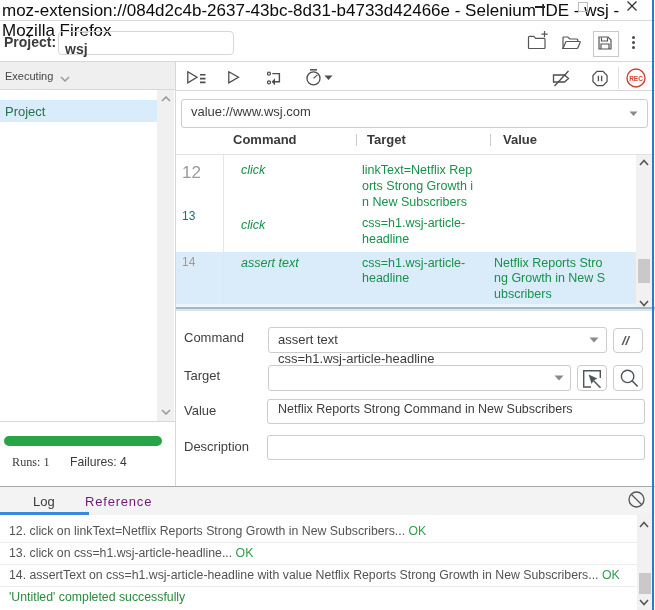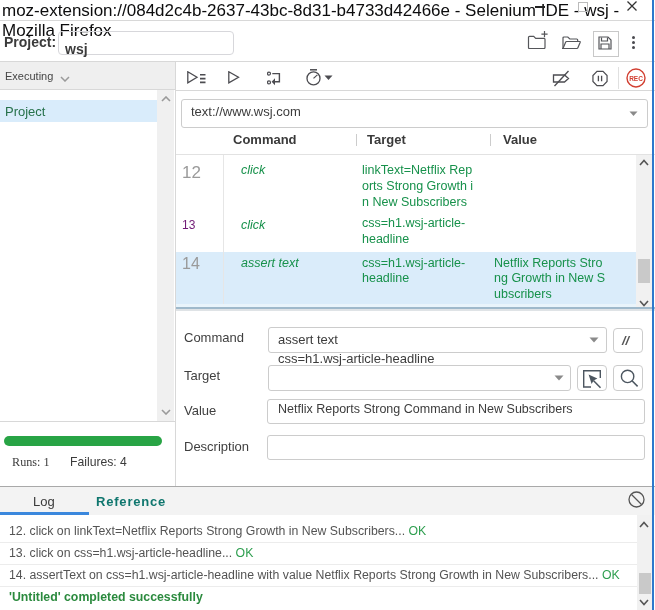--- a/index.html
+++ b/index.html
@@ -109,36 +109,36 @@
   <path d="M6.8 5.5 v6 M10.2 5.5 v6" stroke="#4c4c51" stroke-width="1.4"></path>
 </svg>
 <div class="abs" style="left:618px;top:67px;width:1px;height:22px;background:#e0e0e0;"></div>
 
 <svg class="abs" style="left:625.5px;top:68px;" width="20" height="20" viewBox="0 0 20 20">
   <circle cx="10" cy="10" r="9" fill="none" stroke="#d23f31" stroke-width="1.4"></circle>
   <text x="10" y="13" font-size="6.5" font-weight="bold" fill="#d23f31" text-anchor="middle" font-family="Liberation Sans">REC</text>
 </svg>
 
 <div class="abs" style="left:181px;top:99px;width:467px;height:29px;border:1px solid #ccc;border-radius:3px;box-sizing:border-box;"></div>
-<div class="abs" style="left:191px;top:103.5px;font-size:13px;color:#3c3c3c;">text://www.wsj.com</div>
+<div class="abs" style="left:191px;top:103.5px;font-size:13px;color:#3c3c3c;">value://www.wsj.com</div>
 <svg class="abs" style="left:629px;top:111px;" width="9" height="6" viewBox="0 0 9 6">
     <path d="M0.5 0.5 L4.5 5 L8.5 0.5 z" fill="#8a8a8a"></path>
   </svg>
 
 <div class="abs" style="left:233px;top:131.5px;font-size:13px;font-weight:bold;color:#3a3a3a;">Command</div>
 <div class="abs" style="left:367px;top:131.5px;font-size:13px;font-weight:bold;color:#3a3a3a;">Target</div>
 <div class="abs" style="left:503px;top:131.5px;font-size:13px;font-weight:bold;color:#3a3a3a;">Value</div>
 <div class="abs" style="left:356px;top:134px;width:1px;height:12px;background:#ccc;"></div>
 <div class="abs" style="left:490px;top:134px;width:1px;height:12px;background:#ccc;"></div>
 <div class="ln" style="left:176px;top:154px;width:479px;height:1px;background:#e2e2e2;"></div>
 
 <div class="abs" style="left:176px;top:252px;width:460px;height:52px;background:#daecfa;"></div>
 <div class="abs" style="left:182px;top:163px;font-size:17px;color:#9a9a9a;">12</div>
-<div class="abs" style="left:182px;top:218px;font-size:12px;color:#701a75;">13</div>
-<div class="abs" style="left:182px;top:255px;font-size:16px;color:#9a9a9a;">14</div>
+<div class="abs" style="left:182px;top:209px;font-size:12px;color:#0f766e;">13</div>
+<div class="abs" style="left:182px;top:255px;font-size:12px;color:#9a9a9a;">14</div>
 <div class="abs" style="left:223px;top:155px;width:1px;height:153px;background:#e6e6e6;"></div>
 
 <div class="abs grn" style="left:241px;top:163px;font-size:12.5px;font-style:italic;">click</div>
 <div class="abs grn" style="left:362px;top:163px;font-size:12.5px;line-height:15.8px;">linkText=Netflix Rep<br>orts Strong Growth i<br>n New Subscribers</div>
 
 <div class="abs grn" style="left:241px;top:218px;font-size:12.5px;font-style:italic;">click</div>
 <div class="abs grn" style="left:362px;top:216px;font-size:12.5px;line-height:15.8px;">css=h1.wsj-article-<br>headline</div>
 
 <div class="abs grn" style="left:241px;top:255.5px;font-size:12.5px;font-style:italic;">assert text</div>
 <div class="abs grn" style="left:362px;top:255.5px;font-size:12.5px;line-height:15.8px;">css=h1.wsj-article-<br>headline</div>
@@ -187,31 +187,31 @@
 <div class="abs" style="left:184px;top:403.3px;font-size:13px;color:#3f3f3f;">Value</div>
 <div class="abs" style="left:267px;top:399px;width:378px;height:25px;border:1px solid #ccc;border-radius:3px;box-sizing:border-box;"></div>
 <div class="abs" style="left:278px;top:402px;font-size:12.5px;color:#3c3c3c;">Netflix Reports Strong Command in New Subscribers</div>
 
 <div class="abs" style="left:184px;top:439.3px;font-size:13px;color:#3f3f3f;">Description</div>
 <div class="abs" style="left:267px;top:435px;width:378px;height:25px;border:1px solid #ccc;border-radius:3px;box-sizing:border-box;"></div>
 
 <div class="abs" style="left:0;top:486px;width:655px;height:1px;background:#a9a9a9;"></div>
 <div class="abs" style="left:0;top:487px;width:655px;height:28px;background:#f3f3f3;"></div>
 <div class="abs" style="left:33px;top:493.5px;font-size:13px;color:#3a3a3a;">Log</div>
-<div class="abs" style="left:96px;top:493.5px;font-size:13px;letter-spacing:0.8px;color:#0f766e;font-weight:bold;">Reference</div>
+<div class="abs" style="left:85px;top:493.5px;font-size:13px;letter-spacing:0.8px;color:#701a75;">Reference</div>
 <div class="abs" style="left:0;top:512px;width:89px;height:3px;background:#3b88dd;"></div>
 <svg class="abs" style="left:628px;top:491px;" width="17" height="17" viewBox="0 0 17 17">
   <circle cx="8.5" cy="8.5" r="7.5" fill="none" stroke="#555" stroke-width="1.3"></circle>
   <path d="M3.5 3.5 L13.5 13.5" stroke="#555" stroke-width="1.3"></path>
 </svg>
 
 <div class="abs" style="left:9px;top:523.5px;font-size:12.3px;color:#545454;">12. click on linkText=Netflix Reports Strong Growth in New Subscribers... <span style="color:#2e9e4f;">OK</span></div>
 <div class="abs" style="left:9px;top:545.5px;font-size:12.3px;color:#545454;">13. click on css=h1.wsj-article-headline... <span style="color:#2e9e4f;">OK</span></div>
 <div class="abs" style="left:9px;top:567.5px;font-size:12.3px;color:#545454;">14. assertText on css=h1.wsj-article-headline with value Netflix Reports Strong Growth in New Subscribers... <span style="color:#2e9e4f;">OK</span></div>
-<div class="abs" style="left:9px;top:589.5px;font-size:12.3px;font-weight:bold;color:#2b8a3e;">'Untitled' completed successfully</div>
+<div class="abs" style="left:9px;top:589.5px;font-size:12.3px;font-weight:normal;color:#2b8a3e;">'Untitled' completed successfully</div>
 <div class="abs" style="left:0px;top:542px;width:637px;height:1px;background:#ececec;"></div>
 <div class="abs" style="left:0px;top:564px;width:637px;height:1px;background:#ececec;"></div>
 <div class="abs" style="left:0px;top:586px;width:637px;height:1px;background:#ececec;"></div>
 
 <div class="abs" style="left:637px;top:515px;width:15px;height:95px;background:#f1f1f1;"></div>
 <div class="abs" style="left:639px;top:573px;width:12px;height:21px;background:#c9c9c9;"></div>
 <svg class="abs" style="left:639px;top:521px;" width="10" height="7" viewBox="0 0 10 7">
     <path d="M1 6 L5 1.5 L9 6" fill="none" stroke="#555" stroke-width="1.6"></path>
   </svg>
 <svg class="abs" style="left:639px;top:599px;" width="10" height="7" viewBox="0 0 10 7">

